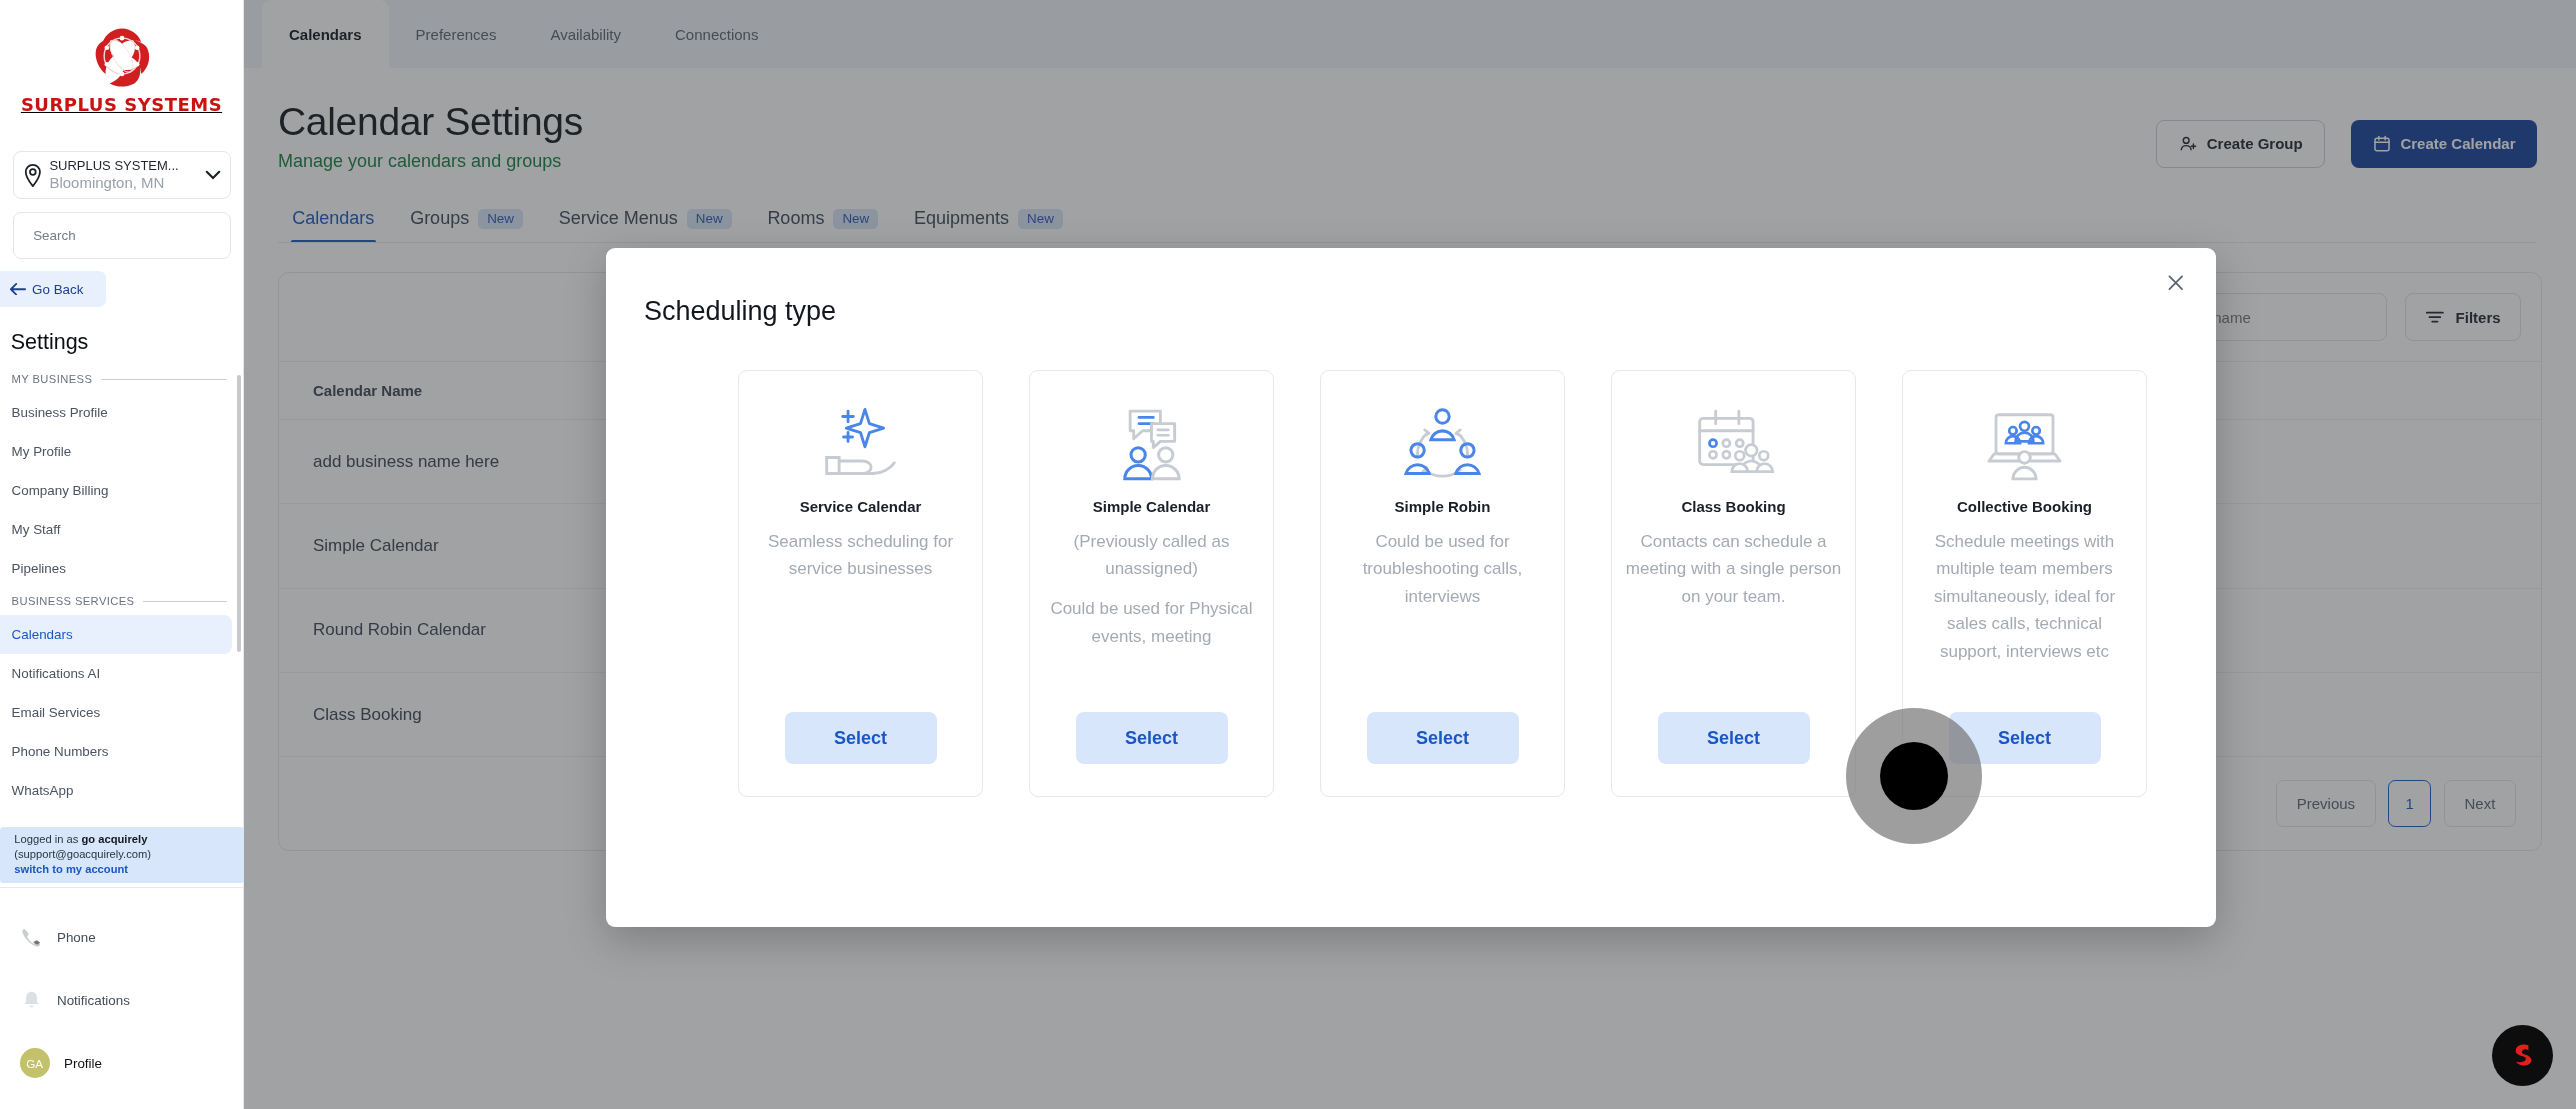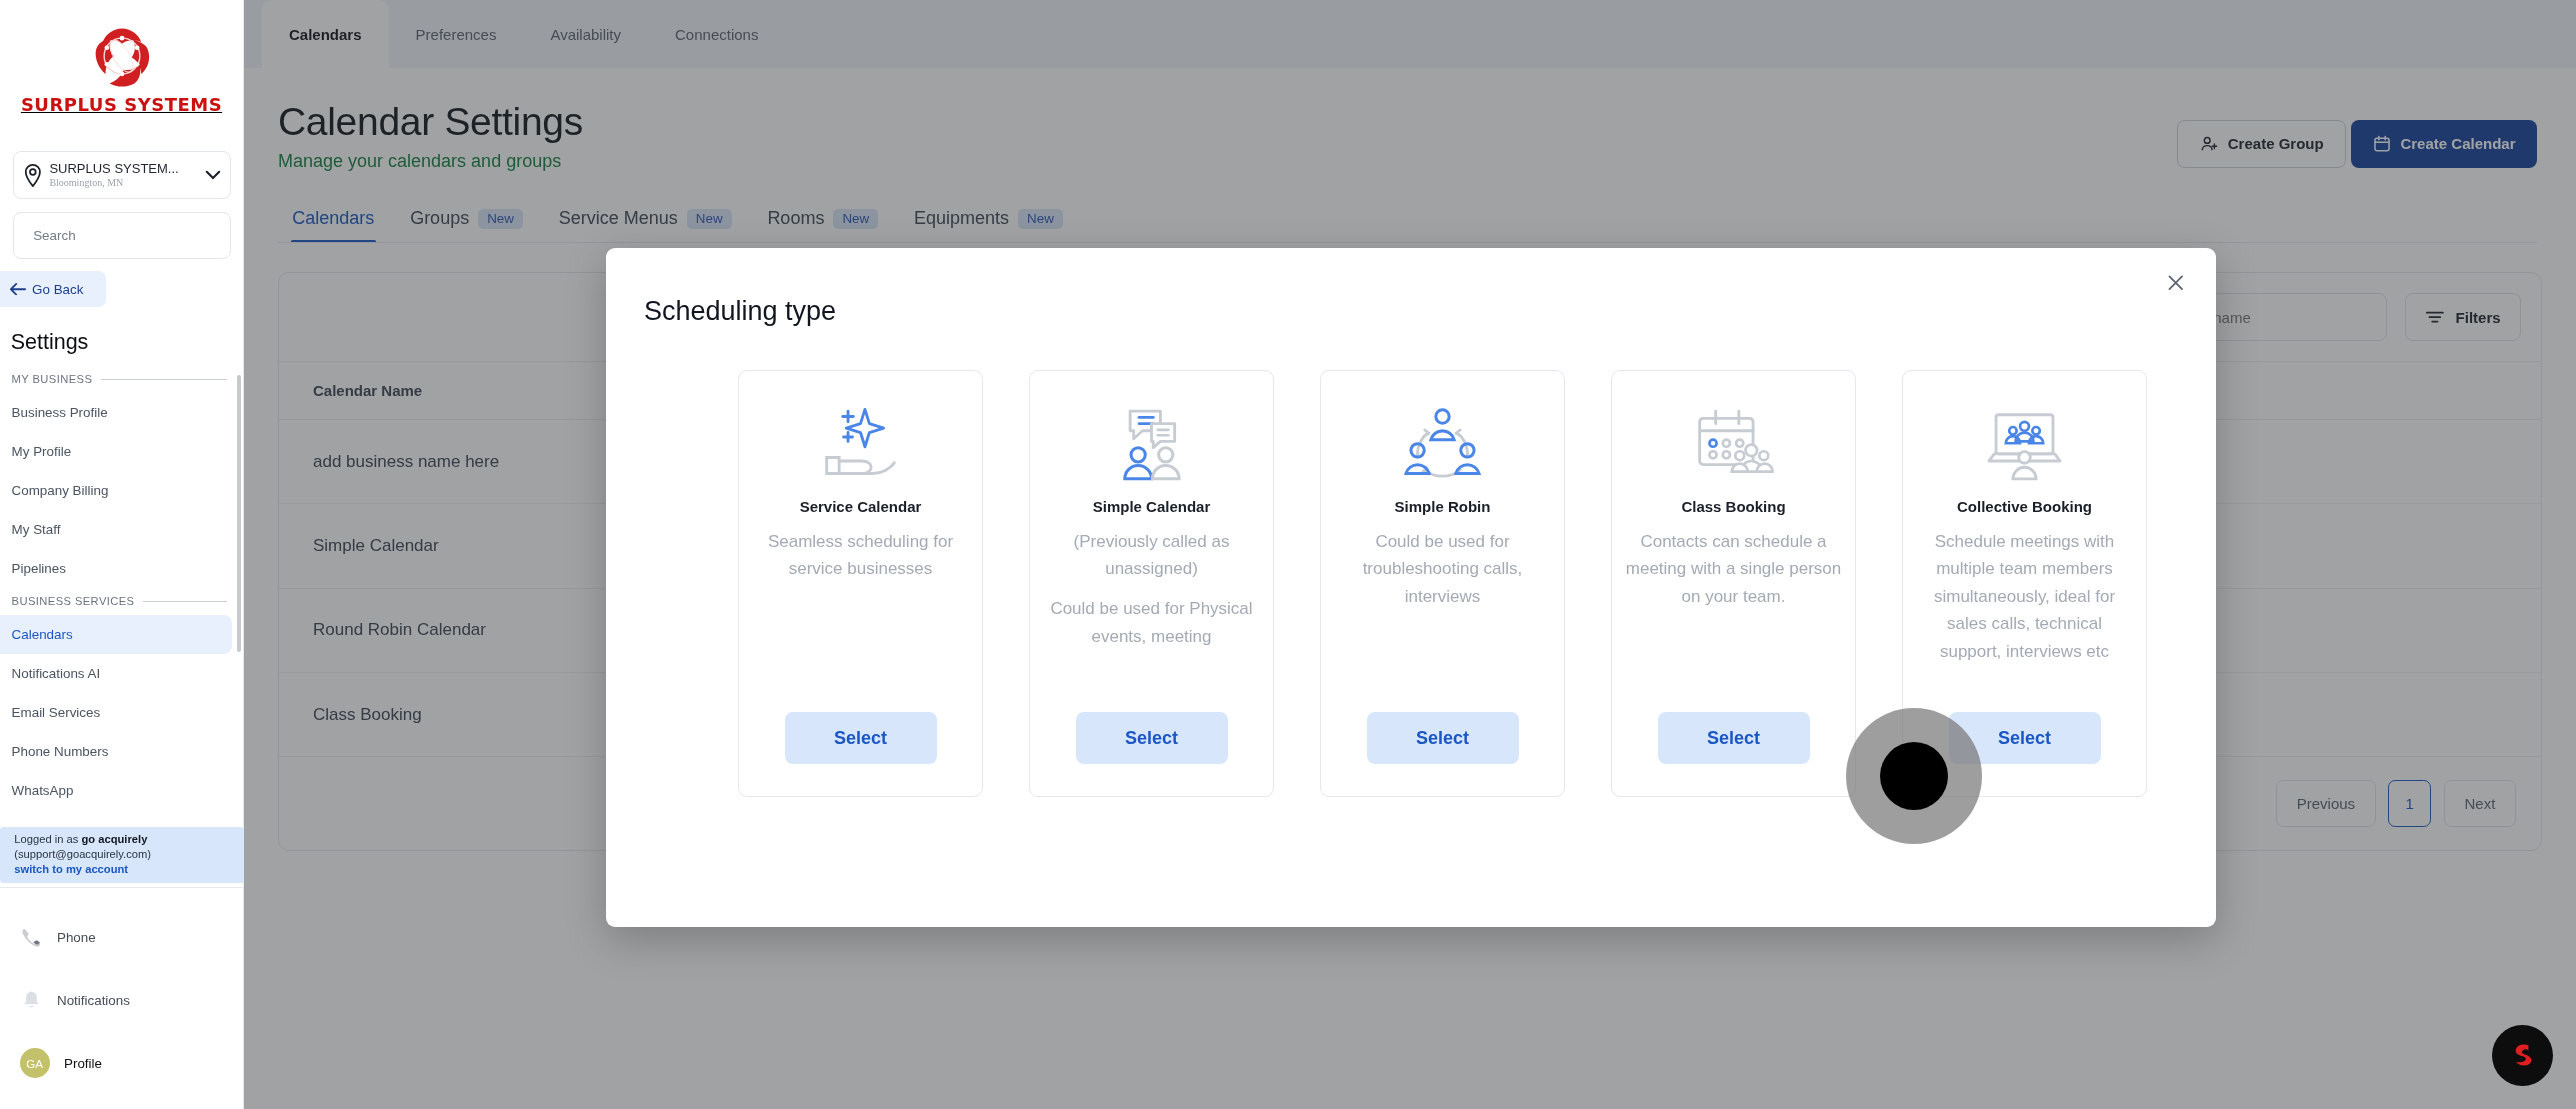--- a/index.html
+++ b/index.html
@@ -21,21 +21,21 @@
   .logo-wrap { padding: 23px 0 16px; display: flex; flex-direction: column; align-items: center; text-decoration: underline; }
   .logo-mark { width: 70px; height: 66px; }
   .logo-text { font-size: 18px; font-weight: 700; color: #cc1111; letter-spacing: 0.5px; margin-top: 5.4px; font-family: "DejaVu Sans", sans-serif; }
 
   .loc-box {
     margin: 19.7px 12.5px 0; height: 48px; border: 0.9px solid #e3e6ea; border-radius: 8px;
     display: flex; align-items: center; padding: 0 9px; gap: 7.2px; background:#fff;
   }
   .loc-texts { flex: 1; min-width: 0; line-height: 1.15; }
   .loc-name { font-size: 13px; color: #1f2430; font-weight: 400; white-space: nowrap; overflow: hidden; }
-  .loc-sub { font-size: 10px; color: #9aa1ab; white-space: nowrap; font-family: Liberation Serif, serif; }
+  .loc-sub { font-size: 15px; color: #9aa1ab; white-space: nowrap; }
 
   .search-box {
     margin: 12.5px 12.5px 0; height: 47px; border: 0.9px solid #e3e6ea; border-radius: 8px;
     display: flex; align-items: center; padding: 0 10.7px; gap: 9px;
   }
   .search-box input {
     border: none; outline: none; flex: 1; font-size: 13.4px; color: #5c6470;
     font-family: "Liberation Sans", sans-serif; background: transparent;
   }
   .search-box input::placeholder { color: #737b86; }
@@ -90,21 +90,21 @@
     color: #5b636f; background: transparent; border-radius: 9px 9px 0 0;
   }
   .tab.active { background: #ffffff; color: #111418; font-weight: 700; }
 
   .page-body { position: absolute; inset: 68px 0 0 0; background: #fff; }
 
   .page-head { display: flex; align-items: flex-start; padding: 32px 39px 0 34px; }
   .page-head .ht { flex: 1; }
   .page-title { font-size: 39px; font-weight: 400; color: #12161c; letter-spacing: -0.3px; }
   .page-sub { font-size: 18px; color: #15803d; margin-top: 7.2px; }
-  .head-actions { display: flex; gap: 5px; padding-top: 19.7px; }
+  .head-actions { display: flex; gap: 26px; padding-top: 19.7px; }
   .btn {
     height: 48px; border-radius: 8px; display: flex; align-items: center; gap: 9.8px;
     padding: 0 21.5px; font-size: 15px; font-weight: 700; cursor: pointer;
   }
   .btn-outline { border: 0.9px solid #cdd2d9; color: #20242c; background: #fff; }
   .btn-primary { background: #17409c; color: #fff; border: none; }
 
   .subtabs { display: flex; align-items: center; gap: 7.2px; padding: 36px 0 0 34px; position: relative; }
   .subtab { position: relative; padding: 0 14.3px 14.3px; font-size: 18px; color: #3f4855; display: flex; align-items: center; gap: 9px; }
   .subtab.active { color: #1a56c4; }

